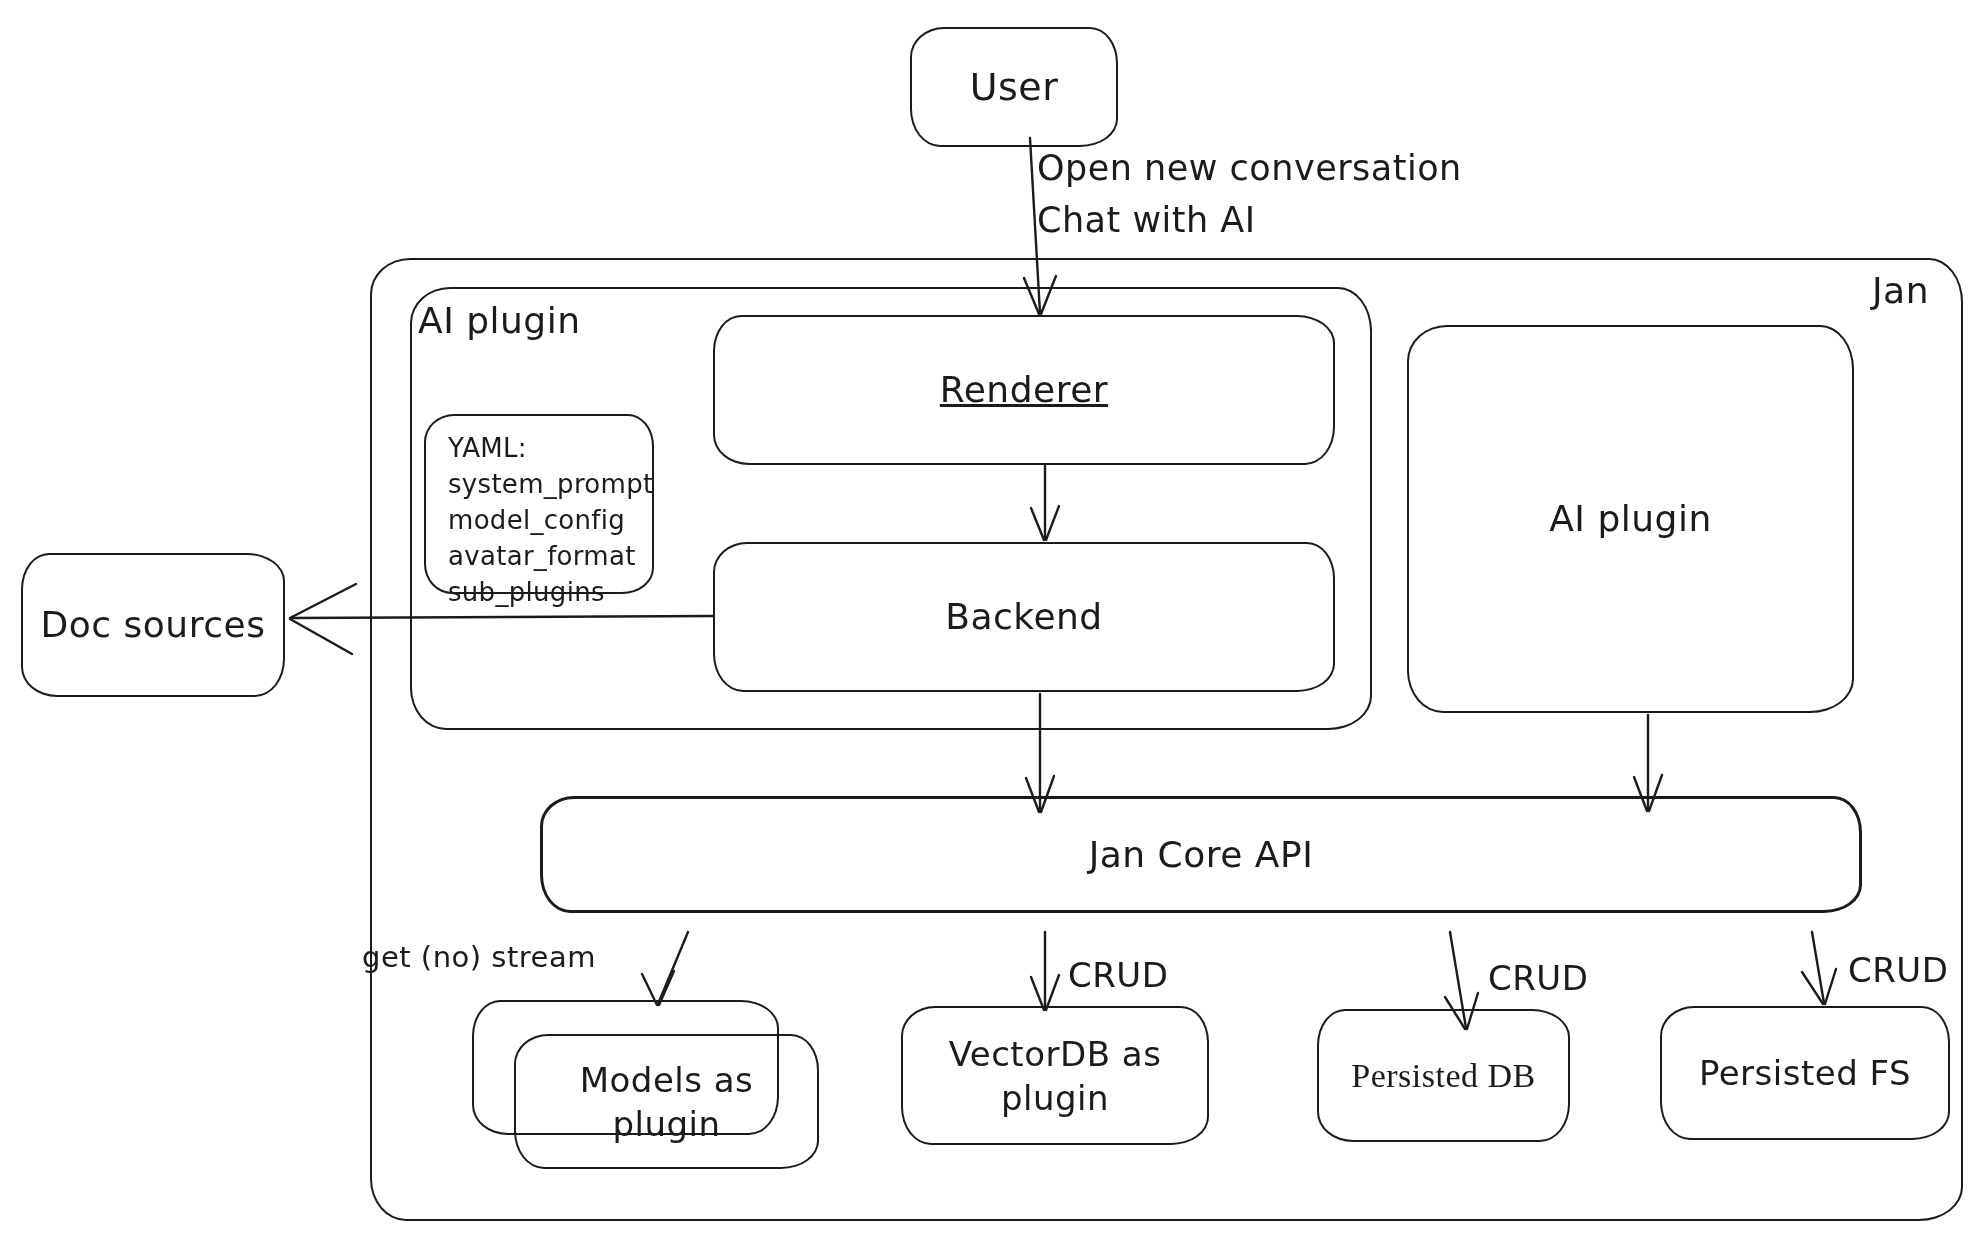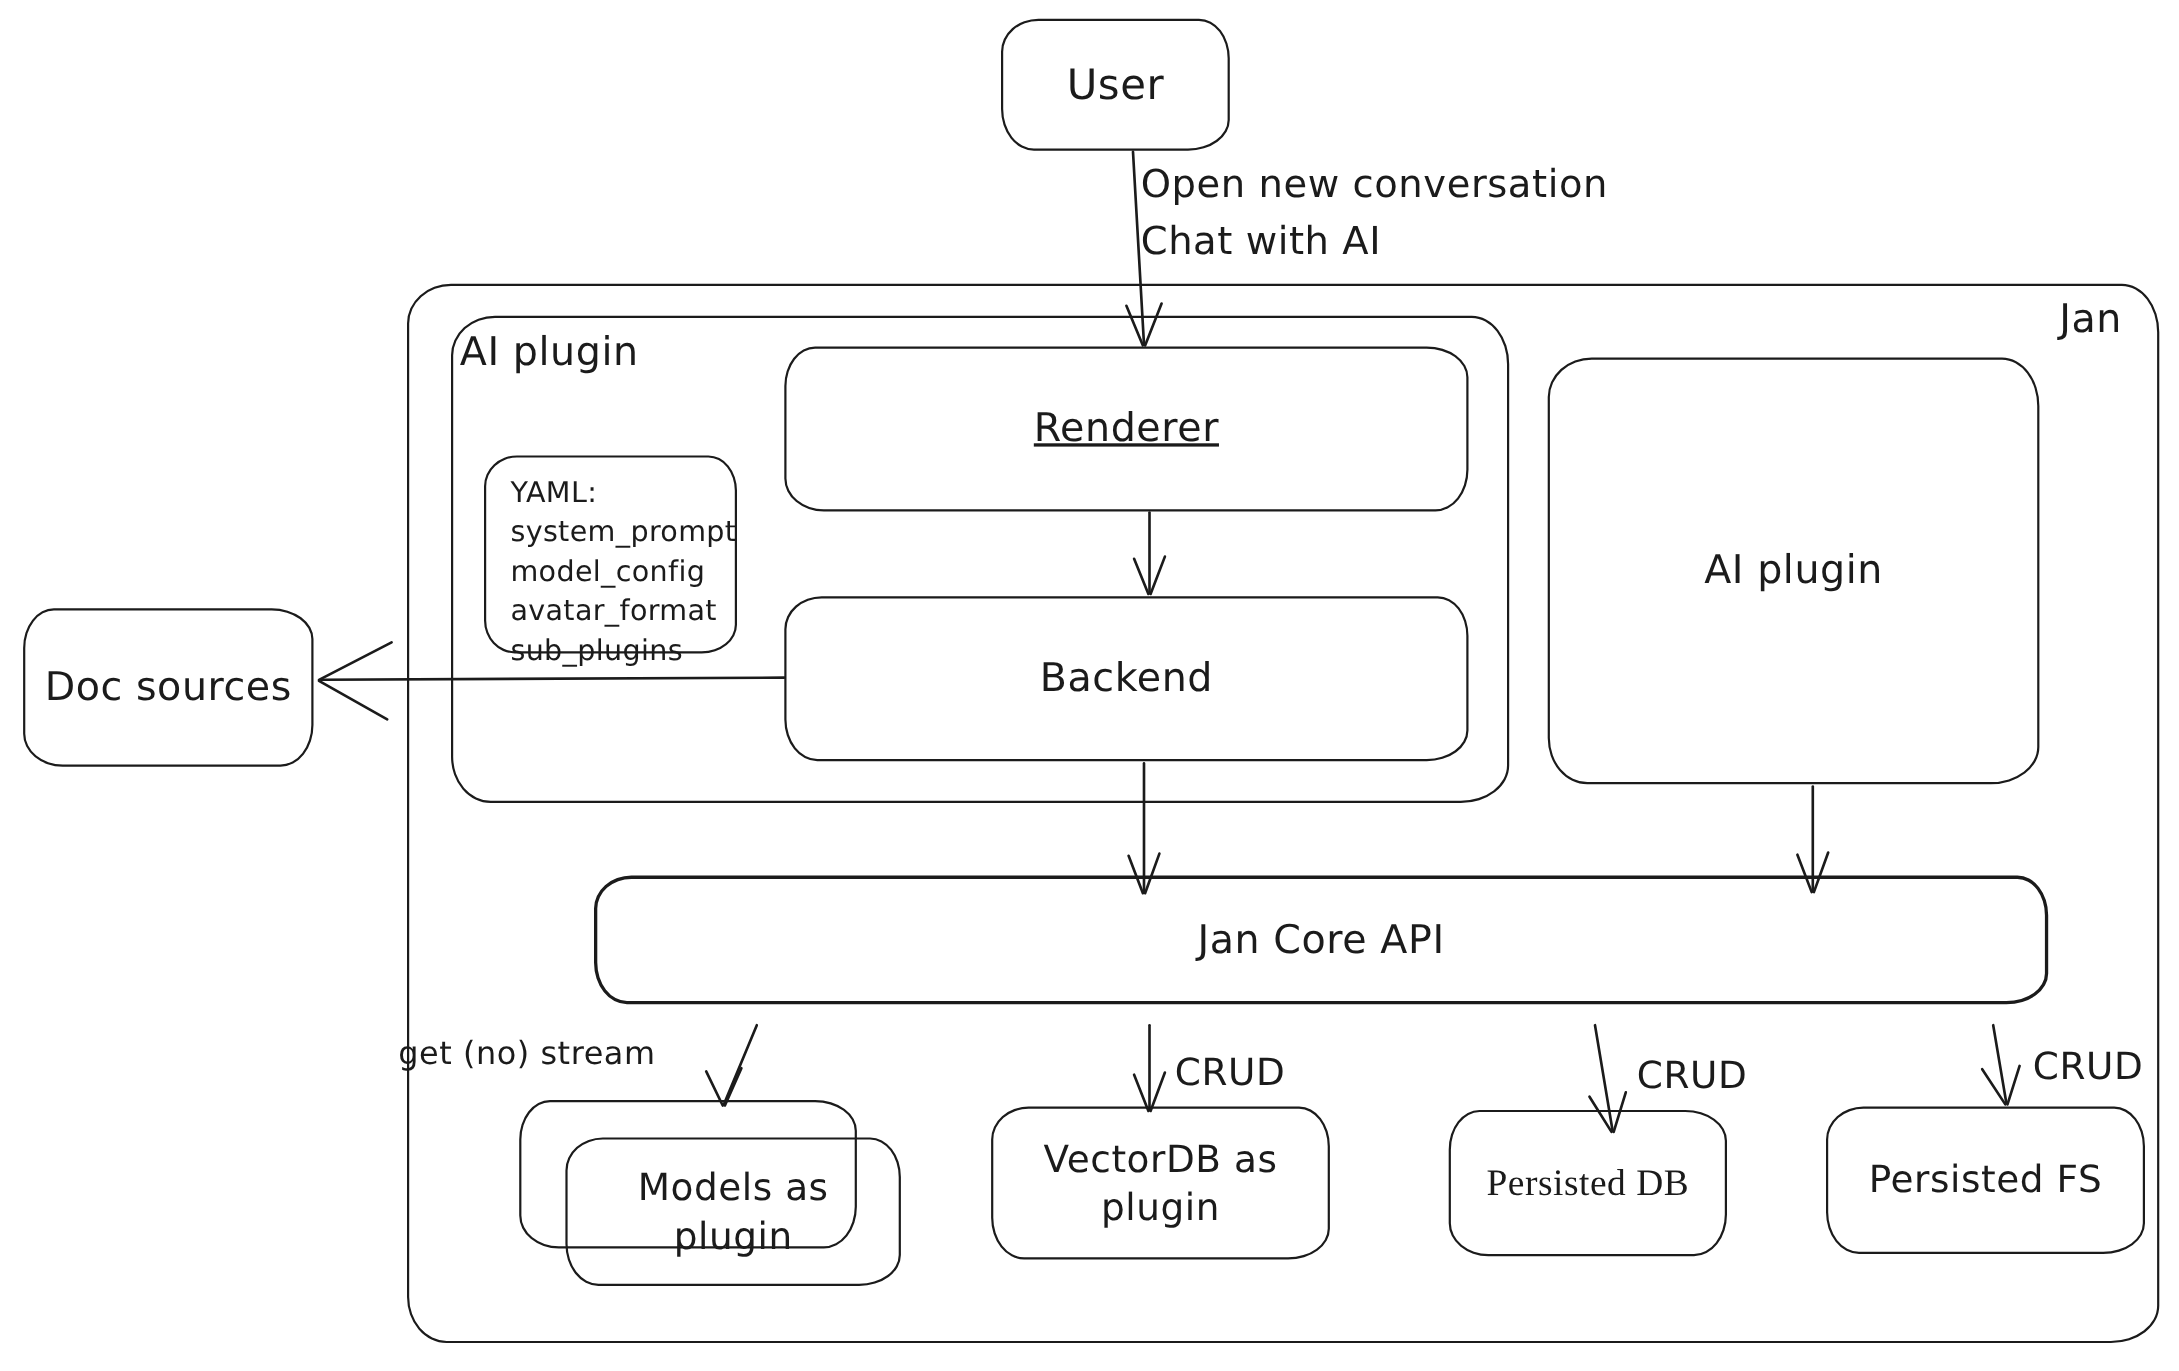--- a/index.html
+++ b/index.html
@@ -17,21 +17,21 @@
   .sk2{border-radius:28px 38px 30px 36px / 36px 28px 38px 30px;}
   .sk3{border-radius:40px 34px 44px 36px / 36px 44px 34px 42px;}
   .container{border:2.5px solid #1b1b1b;position:absolute;background:transparent;box-sizing:border-box;}
   .lbl{font-size:36px;letter-spacing:.5px;line-height:44px;}
   .lbl-lg{font-size:38px;letter-spacing:.5px;}
   .corner-label{position:absolute;font-size:36px;letter-spacing:.5px;white-space:nowrap;}
   .edge-label{position:absolute;font-size:34px;letter-spacing:.5px;white-space:nowrap;}
   .note{
     position:absolute;border:2.5px solid #1b1b1b;box-sizing:border-box;
     border-radius:30px 26px 32px 28px / 28px 32px 26px 30px;
-    padding:14px 0 0 22px;font-size:26px;line-height:36px;letter-spacing:.3px;margin-left:16px;
+    padding:14px 0 0 22px;font-size:26px;line-height:36px;letter-spacing:.3px;
   }
   .note div{white-space:nowrap;}
   svg.wires{position:absolute;left:0;top:0;pointer-events:none;}
   svg.wires line{stroke:#1b1b1b;stroke-width:2.4;stroke-linecap:round;}
 </style>
 </head>
 <body>
 
 <div class="container sk3" style="left:370px;top:258px;width:1593px;height:963px;"></div>
 <div class="corner-label" style="left:1872px;top:270px;">Jan</div>
@@ -40,21 +40,21 @@
 <div class="corner-label lbl-lg" style="left:418px;top:300px;">AI plugin</div>
 
 <div class="note" style="left:424px;top:414px;width:230px;height:180px;">
   <div>YAML:</div>
   <div>system_prompt</div>
   <div>model_config</div>
   <div>avatar_format</div>
   <div>sub_plugins</div>
 </div>
 
-<div class="node sk1" style="left:910px;top:17px;width:208px;height:120px;">
+<div class="node sk1" style="left:910px;top:27px;width:208px;height:120px;">
   <span class="lbl lbl-lg">User</span>
 </div>
 
 <div class="node sk2" style="left:713px;top:315px;width:622px;height:150px;text-decoration:underline;">
   <span class="lbl">Renderer</span>
 </div>
 
 <div class="node sk1" style="left:713px;top:542px;width:622px;height:150px;">
   <span class="lbl">Backend</span>
 </div>

